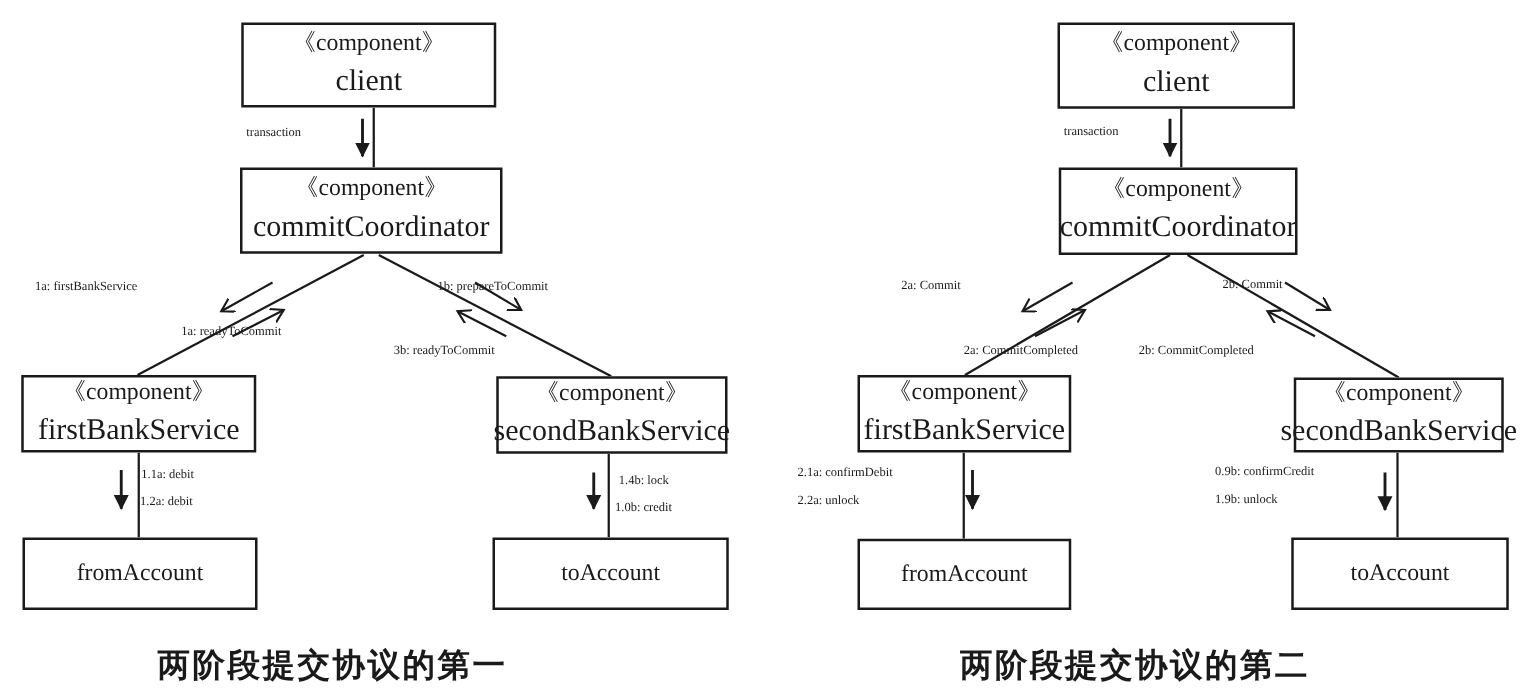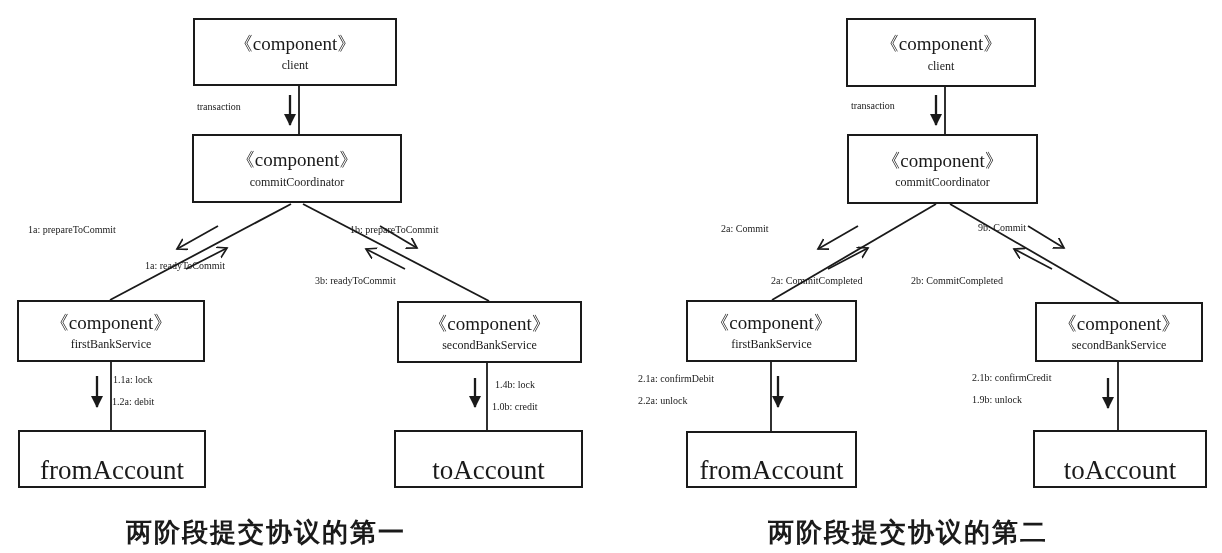--- a/index.html
+++ b/index.html
@@ -7,24 +7,24 @@
     position:relative;width:1222px;height:553px;background:#ffffff;
     font-family:"Liberation Serif","DejaVu Serif",serif;color:#1a1a1a;overflow:hidden;
   }
   #wires{position:absolute;left:0;top:0;width:1222px;height:553px;}
   .comp-box{
     position:absolute;box-sizing:border-box;border:2px solid #1a1a1a;background:#ffffff;
     display:flex;flex-direction:column;align-items:center;justify-content:center;
     line-height:1.45;z-index:2;
   }
   .stereo{font-size:19px;}
-  .comp-name{font-size:12px;}
+  .comp-name{font-size:24px;}
   .acct-box{
     position:absolute;box-sizing:border-box;border:2px solid #1a1a1a;background:#ffffff;
-    display:flex;align-items:flex-end;justify-content:center;font-size:27px;z-index:2;
+    display:flex;align-items:center;justify-content:center;font-size:19px;z-index:2;
   }
   .msg{
     position:absolute;font-size:10px;white-space:nowrap;z-index:3;line-height:1.1;
   }
   .caption{
     position:absolute;top:515px;width:300px;text-align:center;font-size:26px;font-weight:600;
     font-family:"DejaVu Sans","Liberation Sans",sans-serif;z-index:3;letter-spacing:2px;
   }
 </style>
 </head>
@@ -86,25 +86,25 @@
     <div class="comp-name">secondBankService</div>
   </div>
   <div class="acct-box" style="left:18px;top:430px;width:188px;height:58px">
     <span>fromAccount</span>
   </div>
   <div class="acct-box" style="left:394px;top:430px;width:189px;height:58px">
     <span>toAccount</span>
   </div>
 
   <div class="msg" style="left:197px;top:101px">transaction</div>
-  <div class="msg" style="left:28px;top:224px">1a: prepareToCommit</div>
+  <div class="msg" style="left:28px;top:224px">1a: firstBankService</div>
   <div class="msg" style="left:350px;top:224px">1b: prepareToCommit</div>
   <div class="msg" style="left:145px;top:260px">1a: readyToCommit</div>
   <div class="msg" style="left:315px;top:275px">3b: readyToCommit</div>
-  <div class="msg" style="left:113px;top:374px">1.1a: lock</div>
+  <div class="msg" style="left:113px;top:374px">1.1a: debit</div>
   <div class="msg" style="left:112px;top:396px">1.2a: debit</div>
   <div class="msg" style="left:495px;top:379px">1.4b: lock</div>
   <div class="msg" style="left:492px;top:401px">1.0b: credit</div>
   <div class="caption" style="left:116px">两阶段提交协议的第一阶段</div>
 
   <div class="comp-box" style="left:846px;top:18px;width:190px;height:69px">
     <div class="stereo">《component》</div>
     <div class="comp-name">client</div>
   </div>
   <div class="comp-box" style="left:847px;top:134px;width:191px;height:70px">
@@ -121,22 +121,22 @@
   </div>
   <div class="acct-box" style="left:686px;top:431px;width:171px;height:57px">
     <span>fromAccount</span>
   </div>
   <div class="acct-box" style="left:1033px;top:430px;width:174px;height:58px">
     <span>toAccount</span>
   </div>
 
   <div class="msg" style="left:851px;top:100px">transaction</div>
   <div class="msg" style="left:721px;top:223px">2a: Commit</div>
-  <div class="msg" style="left:978px;top:222px">9b: Commit</div>
+  <div class="msg" style="left:978px;top:222px">2b: Commit</div>
   <div class="msg" style="left:771px;top:275px">2a: CommitCompleted</div>
   <div class="msg" style="left:911px;top:275px">2b: CommitCompleted</div>
   <div class="msg" style="left:638px;top:373px">2.1a: confirmDebit</div>
   <div class="msg" style="left:638px;top:395px">2.2a: unlock</div>
-  <div class="msg" style="left:972px;top:372px">2.1b: confirmCredit</div>
+  <div class="msg" style="left:972px;top:372px">0.9b: confirmCredit</div>
   <div class="msg" style="left:972px;top:394px">1.9b: unlock</div>
   <div class="caption" style="left:758px">两阶段提交协议的第二阶段</div>
 
 </div>
 
 </body></html>

